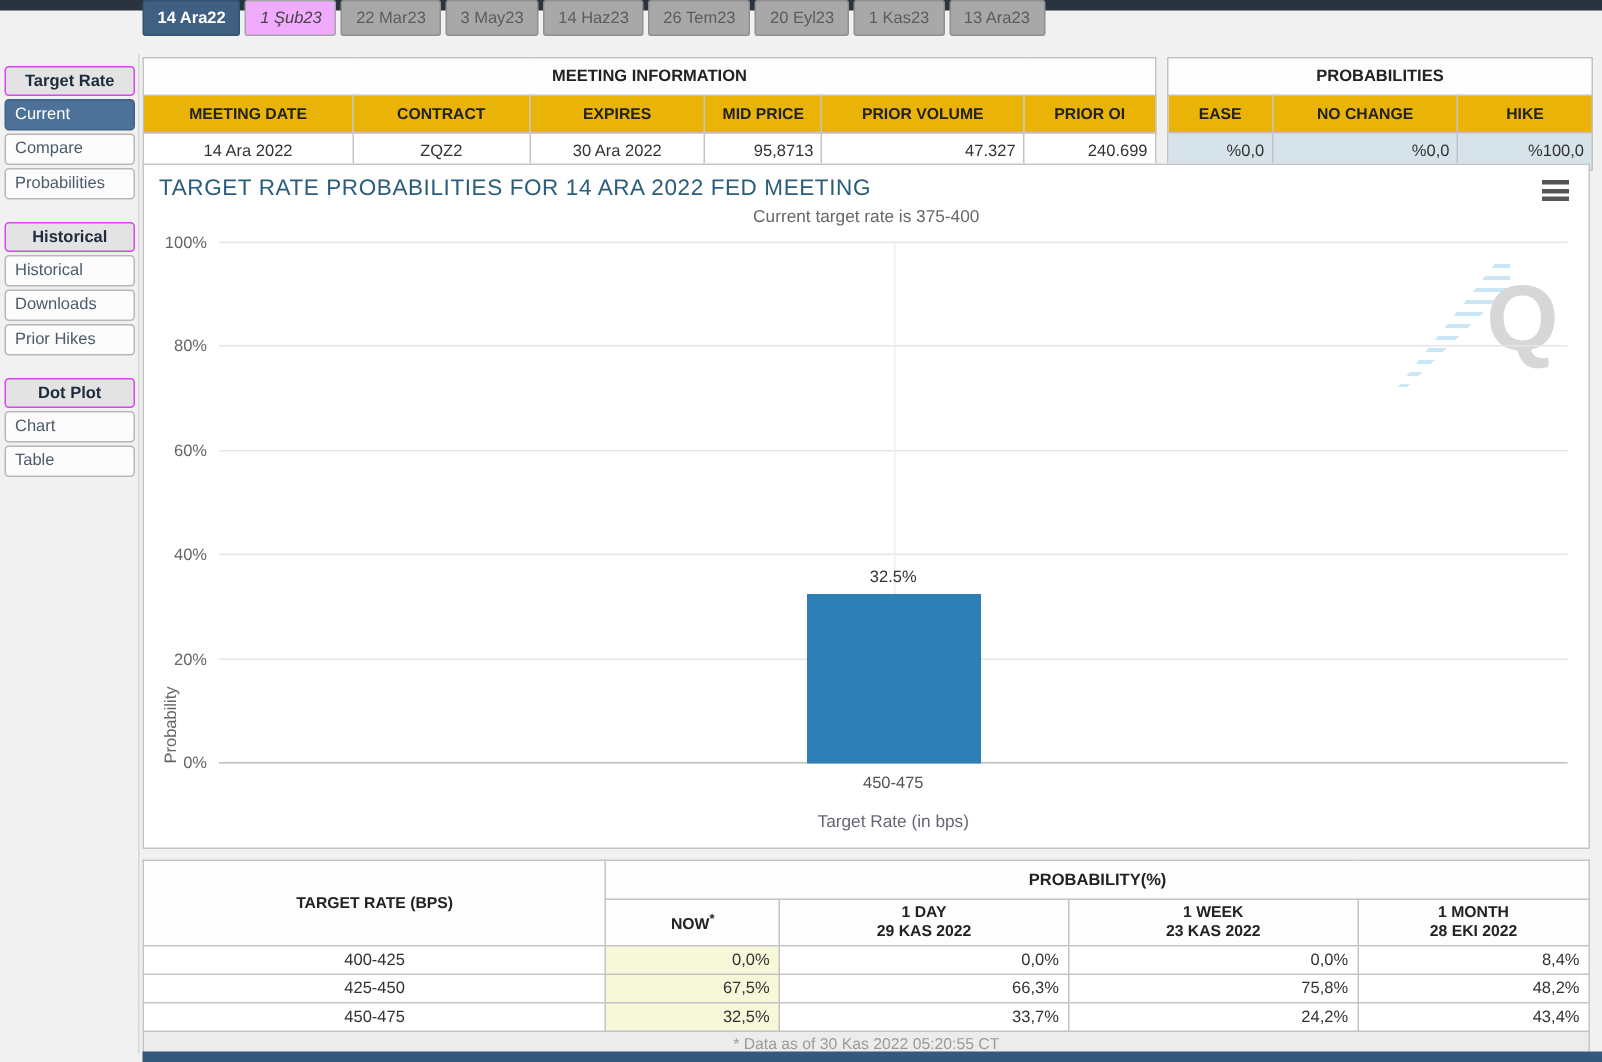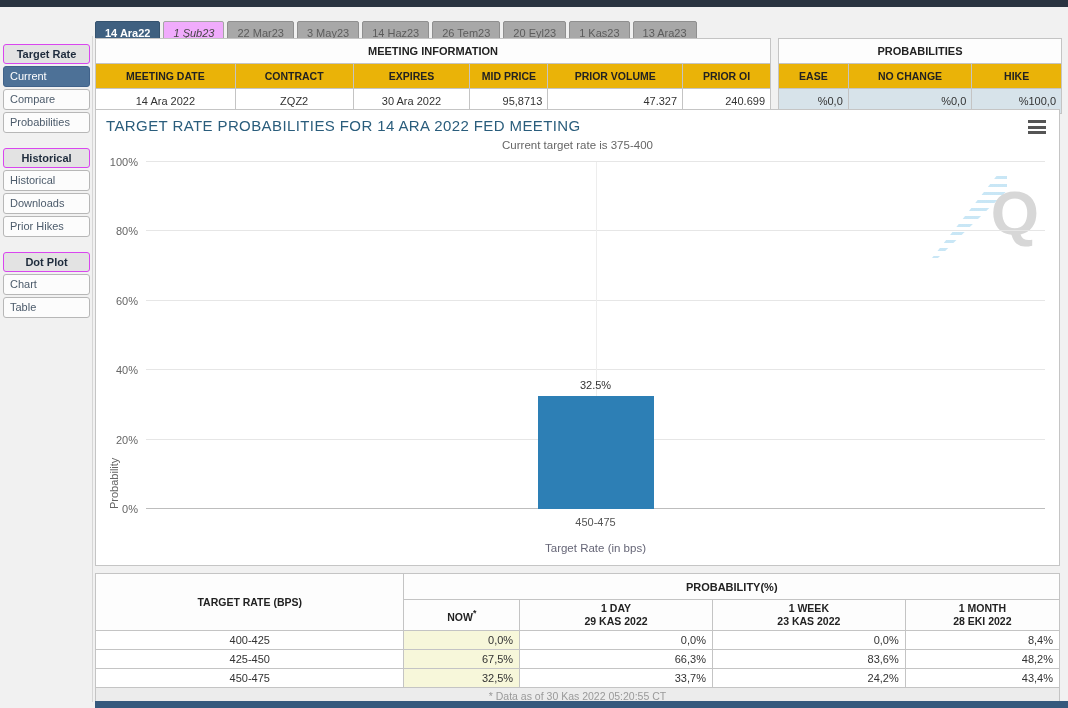--- a/index.html
+++ b/index.html
@@ -6,21 +6,21 @@
   html,body { margin:0; padding:0; }
   body {
     width:1068px; height:708px; position:relative; overflow:hidden;
     background:#f1f1f1; font-family:"Liberation Sans", sans-serif; color:#333;
   }
   .topbar { position:absolute; top:0; left:0; width:1068px; height:7px; background:#2a3441; }
   .bottombar { position:absolute; top:701px; left:95px; width:973px; height:7px; background:#35597d; }
   .v-divider { position:absolute; left:92px; top:36px; height:666px; width:1px; background:#d6d6d6; }
 
   
-  .tabs { position:absolute; top:21px; left:95px; display:flex; gap:3px; }
+  .tabs { position:absolute; top:0; left:95px; display:flex; gap:3px; }
   .tab { height:24px; line-height:22px; padding:0 9px; font-size:11px; border:1px solid #8f8f8f;
          border-radius:2px; background:#a8a8a8; color:#5c5c5c; cursor:pointer; white-space:nowrap; }
   .tab.active { background:#3f6080; border-color:#35536f; color:#fff; font-weight:bold; }
   .tab.light  { background:#f0abfc; border-color:#a5a5a5; color:#444;font-style:italic; }
 
   
   .sidebar { position:absolute; top:44px; left:3px; width:87px; }
   .side-header { background:#e3e3e3; border:1px solid #d946ef; border-radius:3px; text-align:center;
                  font-weight:bold; font-size:11px; color:#1e2b3c; height:20px; line-height:18px; margin-bottom:2px; }
   .side-item { background:#fcfcfc; border:1px solid #b7b7b7; border-radius:3px; font-size:11px; color:#4c5b6b;
@@ -225,21 +225,21 @@
         <td class="rate">400-425</td>
         <td class="now">0,0%</td>
         <td class="num">0,0%</td>
         <td class="num">0,0%</td>
         <td class="num">8,4%</td>
       </tr>
       <tr>
         <td class="rate">425-450</td>
         <td class="now">67,5%</td>
         <td class="num">66,3%</td>
-        <td class="num">83,6%</td>
+        <td class="num">75,8%</td>
         <td class="num">48,2%</td>
       </tr>
       <tr>
         <td class="rate">450-475</td>
         <td class="now">32,5%</td>
         <td class="num">33,7%</td>
         <td class="num">24,2%</td>
         <td class="num">43,4%</td>
       </tr>
     </tbody>

